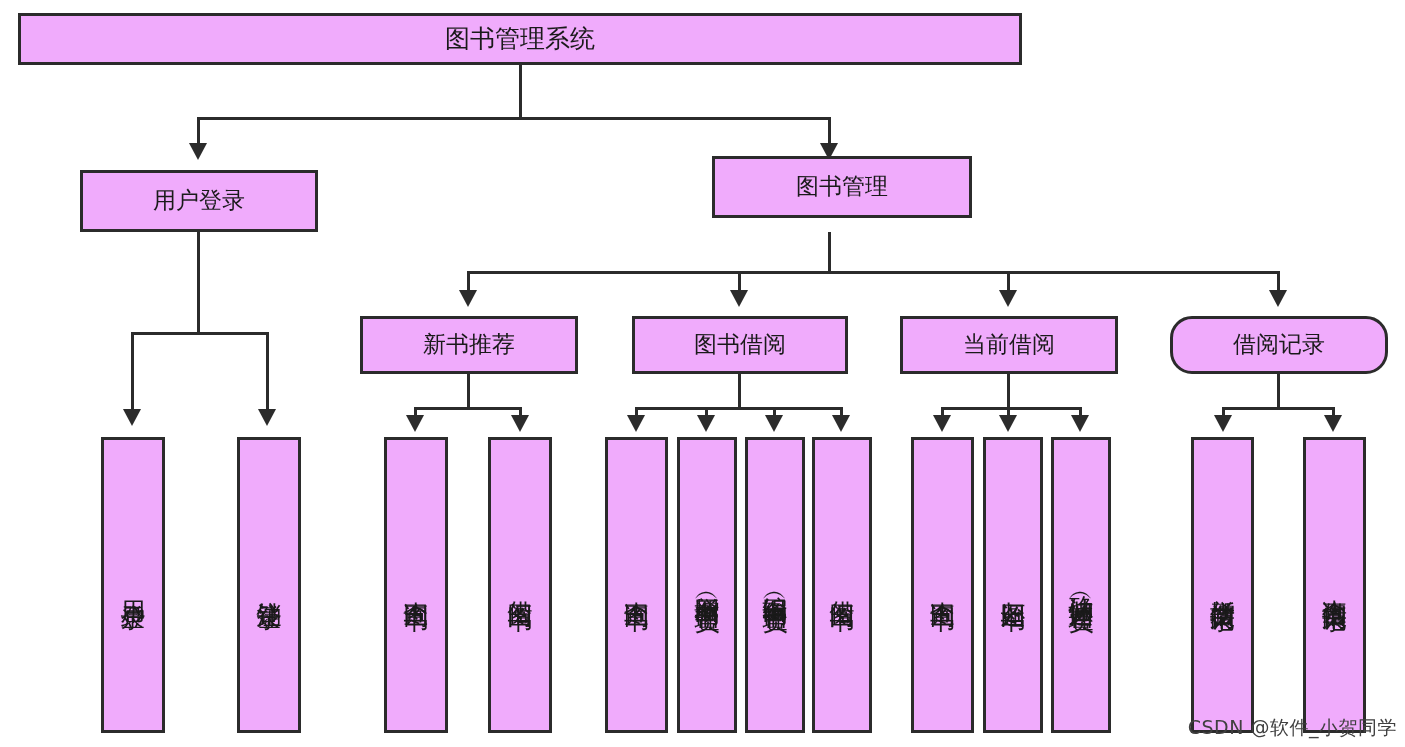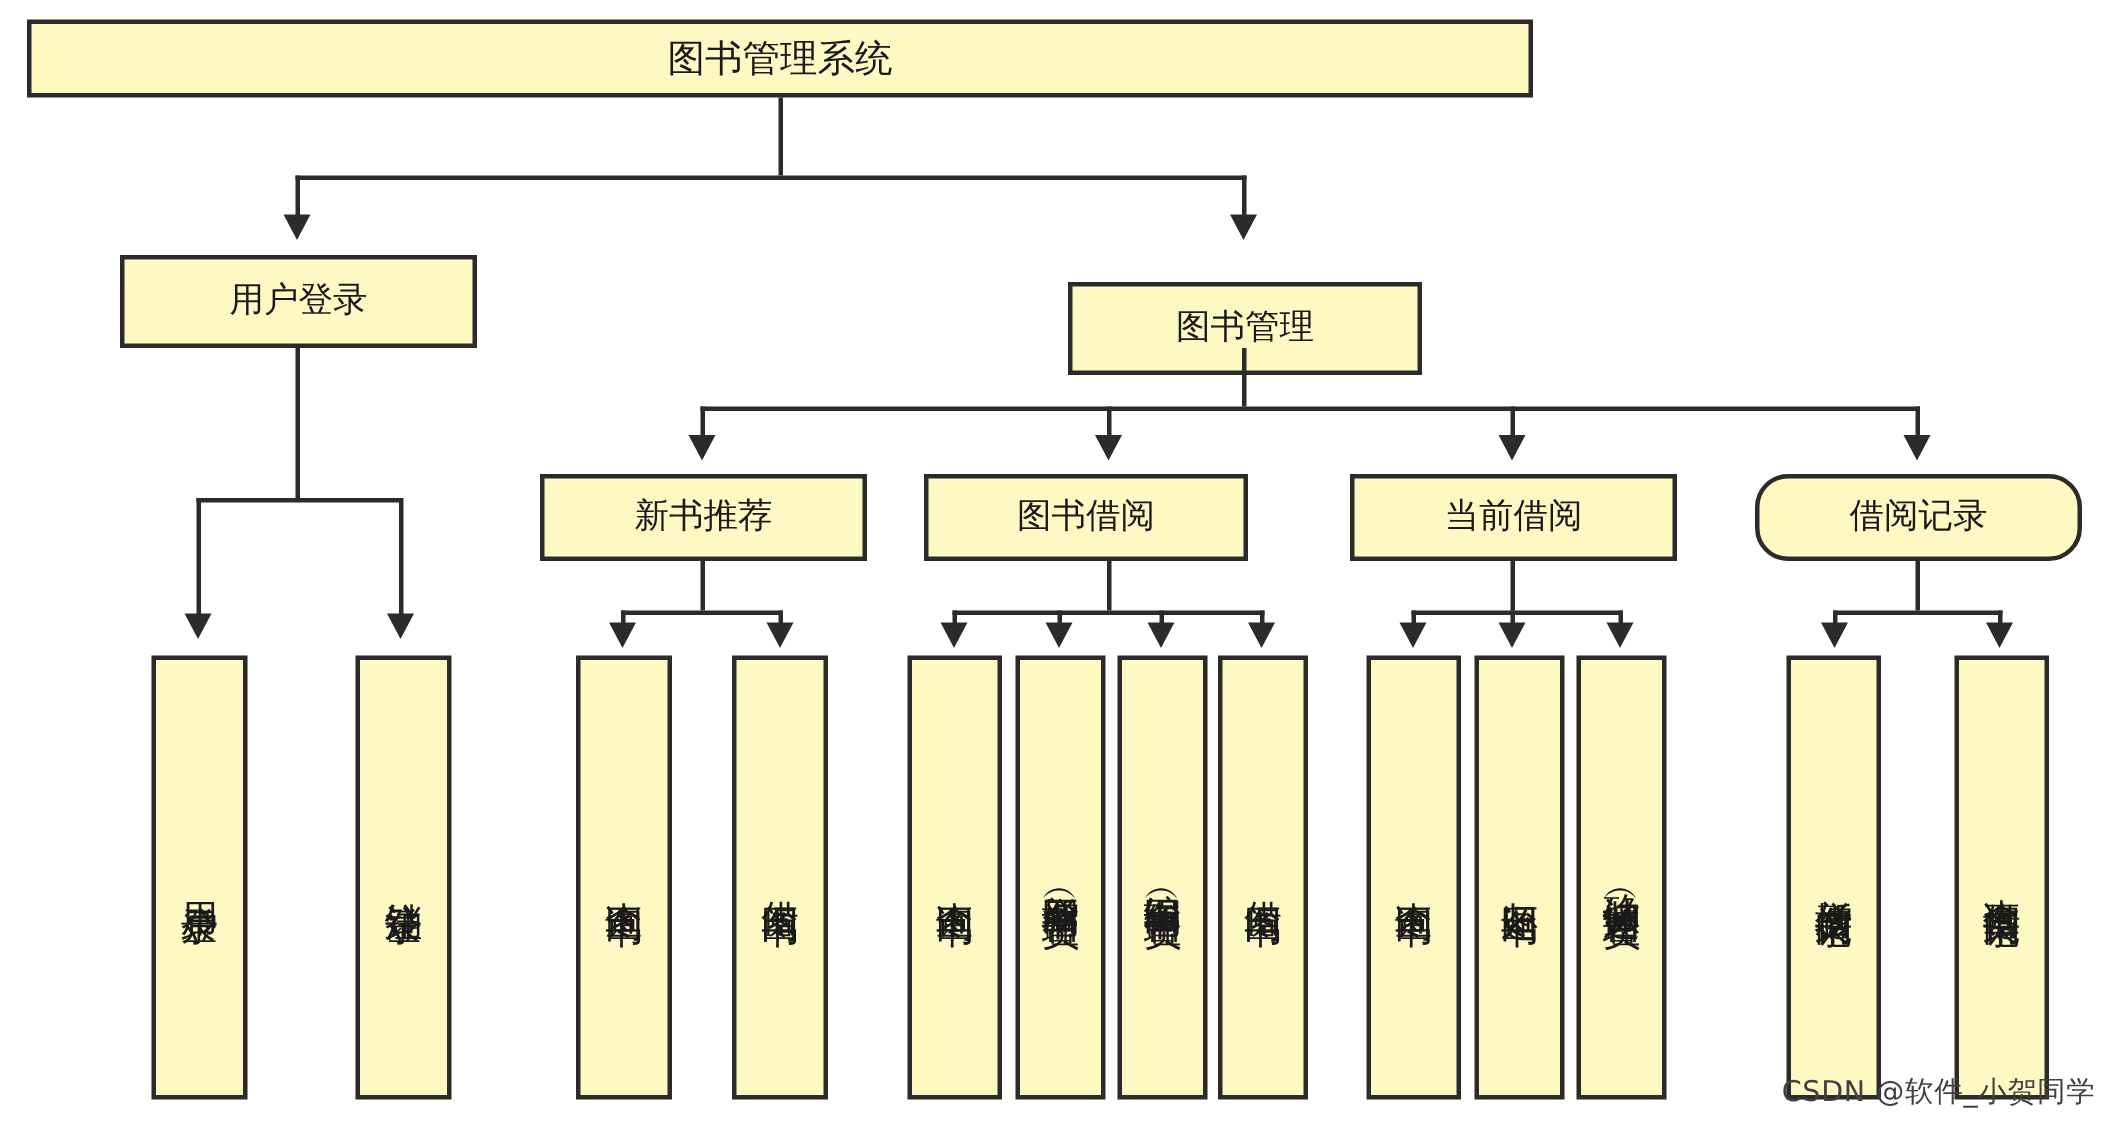--- a/index.html
+++ b/index.html
@@ -14,21 +14,21 @@
     position: relative;
     width: 1405px;
     height: 747px;
     background: #ffffff;
     overflow: hidden;
   }
   .node {
     position: absolute;
     box-sizing: border-box;
     border: 3px solid #2b2b2b;
-    background: #fef9c3;
+    background: #f0abfc;
     display: flex;
     align-items: center;
     justify-content: center;
     color: #1a1a1a;
   }
   .node-label {
     display: block;
     text-align: center;
     line-height: 1.18;
     white-space: pre;
@@ -92,21 +92,21 @@
 
   <div class="vline" style="left:197px; top:117px; width:3px; height:30px;"></div>
   <div class="arrow" style="left:189px; top:143px;"></div>
   <div class="vline" style="left:828px; top:117px; width:3px; height:30px;"></div>
   <div class="arrow" style="left:820px; top:143px;"></div>
 
   <div class="node lvl1" style="left:80px; top:170px; width:238px; height:62px;">
     <span class="node-label">用户登录</span>
   </div>
 
-  <div class="node lvl1" style="left:712px; top:188px; width:236px; height:62px;">
+  <div class="node lvl1" style="left:712px; top:156px; width:260px; height:62px;">
     <span class="node-label">图书管理</span>
   </div>
 
   <div class="vline" style="left:197px; top:232px; width:3px; height:100px;"></div>
   <div class="hline" style="left:131px; top:332px; width:137px; height:3px;"></div>
   <div class="vline" style="left:131px; top:332px; width:3px; height:80px;"></div>
   <div class="arrow" style="left:123px; top:409px;"></div>
   <div class="vline" style="left:266px; top:332px; width:3px; height:80px;"></div>
   <div class="arrow" style="left:258px; top:409px;"></div>
 
@@ -117,21 +117,21 @@
   <div class="vline" style="left:738px; top:271px; width:3px; height:22px;"></div>
   <div class="arrow" style="left:730px; top:290px;"></div>
   <div class="vline" style="left:1007px; top:271px; width:3px; height:22px;"></div>
   <div class="arrow" style="left:999px; top:290px;"></div>
   <div class="vline" style="left:1277px; top:271px; width:3px; height:22px;"></div>
   <div class="arrow" style="left:1269px; top:290px;"></div>
 
   <div class="node lvl2" style="left:360px; top:316px; width:218px; height:58px;">
     <span class="node-label">新书推荐</span>
   </div>
-  <div class="node lvl2" style="left:616px; top:316px; width:216px; height:58px;">
+  <div class="node lvl2" style="left:632px; top:316px; width:216px; height:58px;">
     <span class="node-label">图书借阅</span>
   </div>
   <div class="node lvl2" style="left:900px; top:316px; width:218px; height:58px;">
     <span class="node-label">当前借阅</span>
   </div>
   <div class="node lvl2" style="left:1170px; top:316px; width:218px; height:58px;border-radius:22px;">
     <span class="node-label">借阅记录</span>
   </div>
 
   <div class="vline" style="left:467px; top:374px; width:3px; height:33px;"></div>

